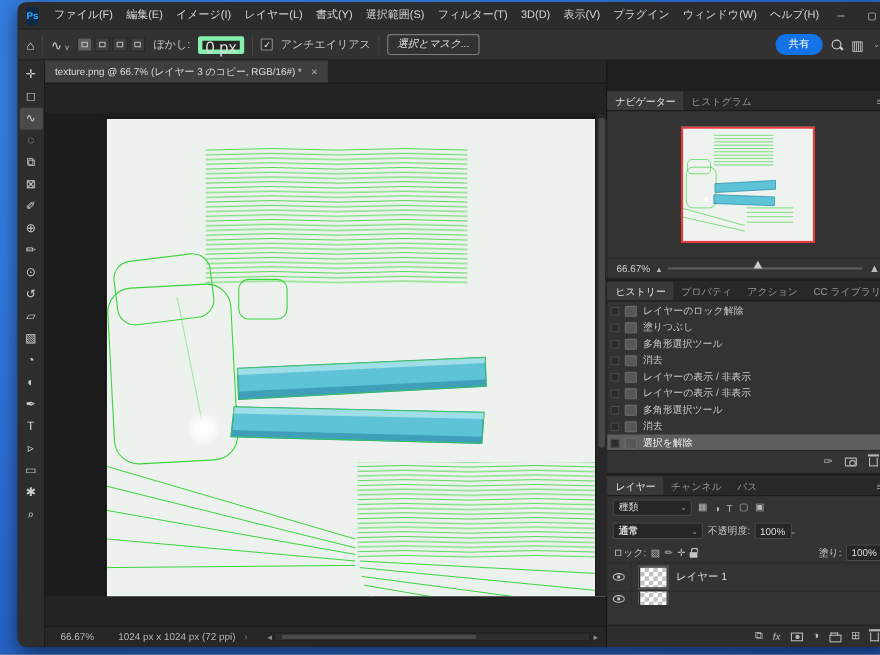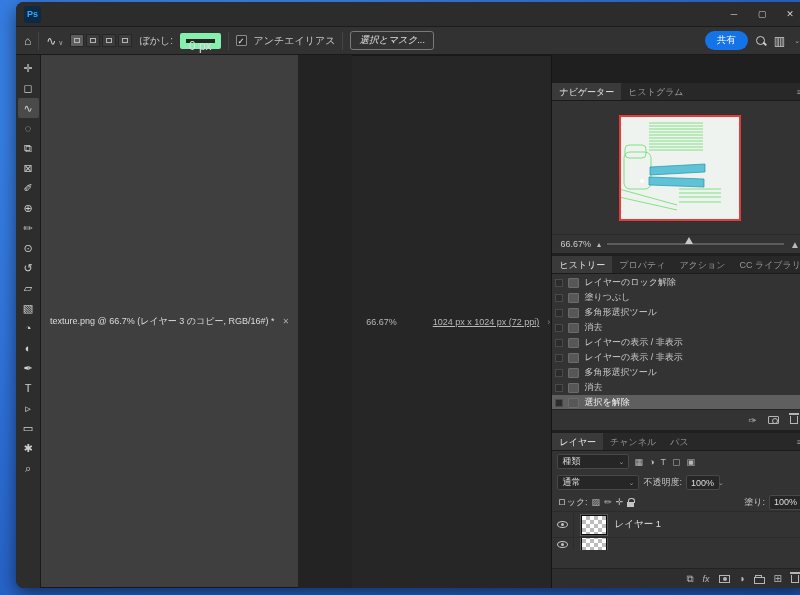--- a/index.html
+++ b/index.html
@@ -16,47 +16,47 @@
 
 .optionsbar{flex:0 0 28px;background:#323232;display:flex;align-items:center;gap:7px;padding:0 8px;border-bottom:1px solid #1a1a1a;color:#ccc;font-size:10px;}
 .optsep{width:1px;height:18px;background:#454545;}
 .opt-icon{color:#d0d0d0;font-size:12px;}
 .tool-caret{font-size:7px;color:#aaa;margin-left:2px;}
 .selgroup{display:flex;gap:2px;}
 .selbox{width:14px;height:13px;background:#3c3c3c;border:1px solid #262626;position:relative;}
 .selbox::after{content:"";position:absolute;inset:3px;border:1px solid #b5b5b5;}
 .selbox.active{background:#5e5e5e;}
 .opt-label{color:#c8c8c8;font-size:10px;white-space:nowrap;}
-.opt-input{min-width:36px;height:16px;background:#252525;border:6px solid #86efac;border-radius:2px;color:#ddd;font-size:12px;text-align:center;line-height:14px;padding:0 3px;}
+.opt-input{min-width:36px;height:16px;background:#252525;border:4px solid #86efac;border-radius:2px;color:#ddd;font-size:15px;text-align:center;line-height:14px;padding:0 3px;}
 .cb{width:11px;height:11px;background:#2b2b2b;border:1px solid #8c8c8c;color:#eee;font-size:8.5px;line-height:10px;text-align:center;border-radius:1px;}
 .btn-outline{border:1px solid #7a7a7a;border-radius:3px;padding:2px 8px;font-size:9.5px;color:#e0e0e0;white-space:nowrap;font-style:italic;}
 .spacer{flex:1;}
 .btn-share{background:#1473e6;color:#fff;border-radius:10px;padding:3px 12px;font-size:9.5px;white-space:nowrap;}
 .search-icon{width:12px;height:12px;position:relative;}
 .search-icon::before{content:"";position:absolute;left:1px;top:1px;width:7px;height:7px;border:1.5px solid #ccc;border-radius:50%;}
 .search-icon::after{content:"";position:absolute;left:8px;top:8px;width:4px;height:1.5px;background:#ccc;transform:rotate(45deg);}
 
 .main-row{flex:1;display:flex;min-height:0;}
 
 .toolbar{flex:0 0 25px;background:#2d2d2d;border-right:1px solid #1a1a1a;display:flex;flex-direction:column;align-items:center;padding-top:3px;}
 .tool{width:21px;height:20px;display:flex;align-items:center;justify-content:center;border-radius:2px;}
 .tool.selected{background:#4a4a4a;}
 .tool-glyph{color:#cfcfcf;font-size:11px;line-height:1;}
 
-.center-col{flex:1;display:flex;flex-direction:row;min-width:0;gap:27px;}
+.center-col{flex:1;display:flex;flex-direction:column;min-width:0;gap:27px;}
 .tabbar{flex:0 0 21px;background:#252525;display:flex;border-bottom:1px solid #181818;}
 .doc-tab{background:#3f3f3f;display:flex;align-items:center;gap:8px;padding:0 9px;font-size:9px;color:#ddd;white-space:nowrap;}
 .tab-close{color:#aaa;font-size:8px;}
 .canvas-area{flex:1;position:relative;background:#1d1d1d;overflow:hidden;}
 .canvas-img{position:absolute;left:56px;top:5px;box-shadow:0 0 0 1px #101010,3px 4px 9px rgba(0,0,0,.6);}
 .vscroll{position:absolute;right:0;top:0;bottom:0;width:10px;background:#272727;border-left:1px solid #1a1a1a;}
 .vthumb{position:absolute;left:2px;top:4px;width:6px;height:300px;background:#474747;border-radius:3px;}
 
 .statusbar{flex:0 0 19px;background:#262626;border-top:1px solid #181818;display:flex;align-items:center;font-size:9px;color:#b8b8b8;padding:0 8px 0 14px;gap:8px;}
-.status-doc{margin-left:28px;white-space:nowrap;text-decoration:underline;}
+.status-doc{margin-left:14px;white-space:nowrap;}
 .status-chevron{color:#888;}
 .hscroll{flex:1;display:flex;align-items:center;gap:2px;margin-left:10px;}
 .sarrow{color:#8f8f8f;font-size:8px;}
 .htrack{flex:1;height:8px;background:#2e2e2e;border:1px solid #1d1d1d;position:relative;}
 .hthumb{position:absolute;left:2%;top:1px;width:62%;height:4px;background:#4a4a4a;border-radius:2px;}
 
 .right-panels{flex:0 0 170px;background:#1f1f1f;border-left:1px solid #141414;display:flex;flex-direction:column;gap:3px;}
 .panel{background:#333;display:flex;flex-direction:column;min-height:0;}
 .ptabs{display:flex;background:#282828;height:18px;border-bottom:1px solid #1b1b1b;font-size:9px;flex:0 0 18px;}
 .ptab{padding:0 7px;line-height:18px;color:#979797;white-space:nowrap;}
@@ -94,21 +94,21 @@
 .folder-icon::before{content:"";position:absolute;left:0;top:-3px;width:5px;height:2px;border:1px solid #b5b5b5;border-bottom:none;}
 .padlock-icon{width:7px;height:5px;background:#c4c4c4;position:relative;display:inline-block;margin-top:4px;}
 .padlock-icon::before{content:"";position:absolute;left:1px;top:-4px;width:5px;height:4px;border:1px solid #c4c4c4;border-bottom:none;border-radius:3px 3px 0 0;}
 .state-brush-icon{color:#b5b5b5;font-size:10px;}
 
 .layers-panel{flex:1;}
 .lfilter{flex:0 0 21px;display:flex;align-items:center;gap:4px;padding:0 5px;font-size:9px;color:#c5c5c5;}
 .dropdown{display:flex;align-items:center;justify-content:space-between;background:#262626;border:1px solid #484848;height:15px;padding:0 4px;font-size:9px;color:#ddd;border-radius:2px;white-space:nowrap;}
 .dd-caret{font-size:7px;color:#999;margin-left:4px;}
 .kind-dd{width:72px;}
-.blend-dd{width:82px;}
+.blend-dd{width:82px;font-weight:bold;}
 .pct-dd{width:34px;}
 .filter-ic{color:#b8b8b8;font-size:9px;padding:0 1px;}
 .lblend{flex:0 0 21px;display:flex;align-items:center;gap:4px;padding:0 5px;font-size:9px;color:#c5c5c5;}
 .llock{flex:0 0 19px;display:flex;align-items:center;gap:4px;padding:0 5px;font-size:9px;color:#c5c5c5;border-bottom:1px solid #2b2b2b;}
 .lock-ic{color:#b8b8b8;font-size:9px;}
 .lrows{overflow:hidden;}
 .lrow{display:flex;align-items:center;height:26px;border-bottom:1px solid #2b2b2b;font-size:9.5px;color:#ddd;}
 .lrow.selected{background:#505050;}
 .lrow.partial{height:12px;overflow:hidden;border-bottom:none;}
 .eye-cell{align-self:stretch;flex:0 0 22px;display:flex;align-items:center;justify-content:center;border-right:1px solid #2b2b2b;}
@@ -119,20 +119,35 @@
 .fx-label{font-size:9px;color:#b8b8b8;font-style:italic;}
 .glyph-ic{color:#b8b8b8;font-size:10px;line-height:1;}
 </style>
 </head>
 <body>
 
 <div class="window">
 
   <div class="menubar">
     <div class="ps-logo">Ps</div>
+    <div class="menu-items">
+
+    <span class="menu-item">ファイル(F)</span>
+        <span class="menu-item">編集(E)</span>
+        <span class="menu-item">イメージ(I)</span>
+        <span class="menu-item">レイヤー(L)</span>
+        <span class="menu-item">書式(Y)</span>
+        <span class="menu-item">選択範囲(S)</span>
+        <span class="menu-item">フィルター(T)</span>
+        <span class="menu-item">3D(D)</span>
+        <span class="menu-item">表示(V)</span>
+        <span class="menu-item">プラグイン</span>
+        <span class="menu-item">ウィンドウ(W)</span>
+        <span class="menu-item">ヘルプ(H)</span>
+      </div>
     <div class="win-controls">
       <span class="winbtn">─</span>
       <span class="winbtn">▢</span>
       <span class="winbtn">✕</span>
     </div>
   </div>
 
   <div class="optionsbar">
     <span class="opt-icon">⌂</span>
     <span class="optsep"></span>

